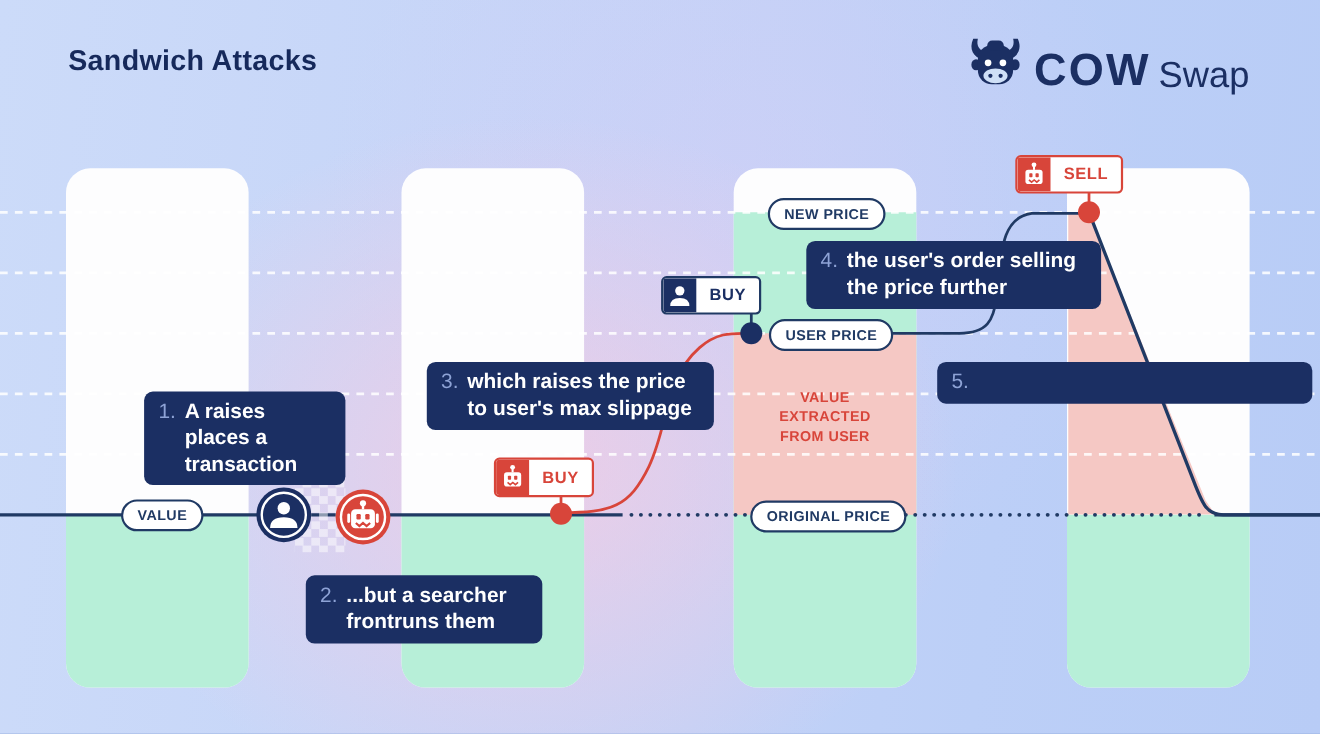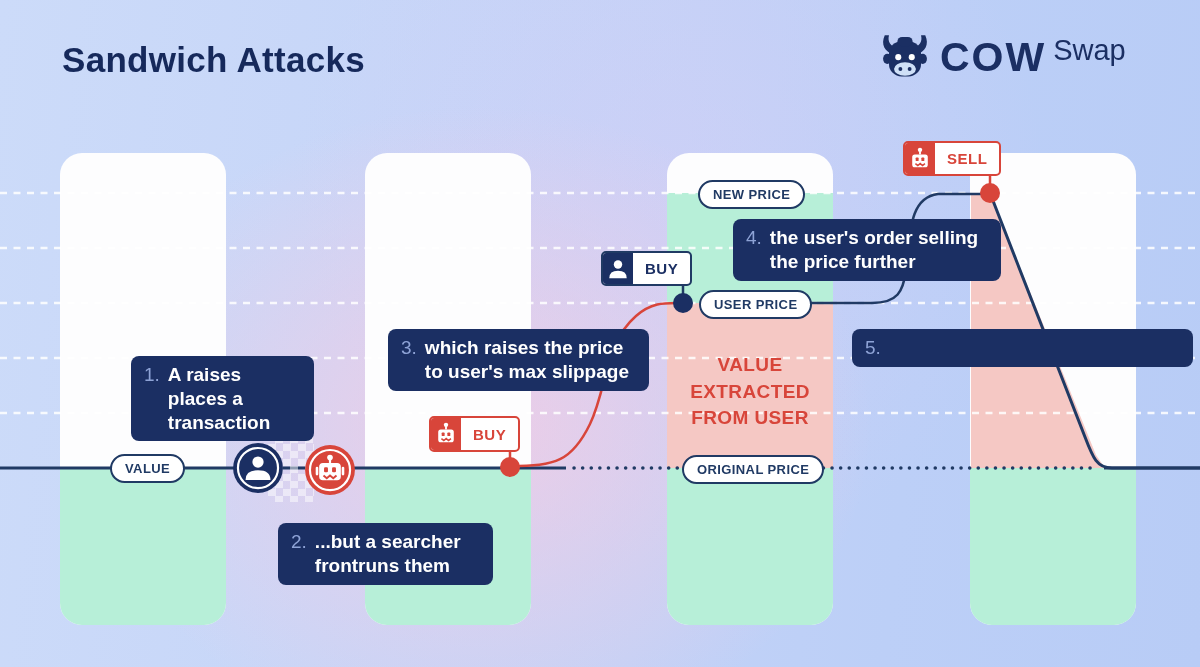--- a/index.html
+++ b/index.html
@@ -20,37 +20,37 @@
   svg.layer{position:absolute;left:0;top:0;}
   .checker{position:absolute;left:268px;top:436px;width:46px;height:66px;opacity:.55;
     background-image:conic-gradient(rgba(255,255,255,.9) 90deg,transparent 90deg 180deg,rgba(255,255,255,.9) 180deg 270deg,transparent 270deg);
     background-size:15px 15px;}
   .circle-icon{position:absolute;width:52px;height:52px;}
   .pill{position:absolute;background:#fff;border:2.5px solid #203a64;border-radius:20px;
     color:#203a64;font-size:13px;font-weight:700;letter-spacing:.4px;padding:5px 13px;white-space:nowrap;}
   .tag{position:absolute;display:flex;align-items:stretch;background:#fff;border-radius:5px;overflow:hidden;}
   .tag .sq{width:30px;display:flex;align-items:center;justify-content:center;}
   .tag .lbl{display:flex;align-items:center;padding:0 12px;font-size:15px;font-weight:700;letter-spacing:.5px;}
-  .tag.red{border:2px solid #d8453a;}
+  .tag.red{border:2px solid #d8453a;margin-left:20px;}
   .tag.red .sq{background:#d8453a;}
   .tag.red .lbl{color:#d8453a;}
   .tag.navy{border:2px solid #203a64;}
   .tag.navy .sq{background:#1b2f63;}
   .tag.navy .lbl{color:#1b2f63;}
   .step{position:absolute;background:#1b2f63;border-radius:8px;display:flex;gap:8px;
     padding:7px 13px;color:#fff;font-size:19px;font-weight:700;line-height:1.25;box-sizing:border-box;}
   .step .num{color:#8ea3d6;font-weight:500;flex:0 0 auto;}
   .step .txt{display:block;}
   .value-note{position:absolute;left:667px;top:352px;width:166px;text-align:center;
-    color:#d8453a;font-size:19px;font-weight:700;letter-spacing:.4px;line-height:1.4;}
+    color:#d8453a;font-size:13px;font-weight:700;letter-spacing:.4px;line-height:1.4;}
   .value-note span{display:inline-block;width:120px;}
-  .title{position:absolute;left:62px;top:40px;color:#16295b;font-size:35px;font-weight:700;letter-spacing:.3px;}
-  .logo{position:absolute;left:878px;top:34px;display:flex;align-items:flex-start;color:#1b2f63;}
+  .title{position:absolute;left:62px;top:40px;color:#16295b;font-size:26px;font-weight:700;letter-spacing:.3px;}
+  .logo{position:absolute;left:878px;top:34px;display:flex;align-items:flex-end;color:#1b2f63;}
   .logo .brand{font-size:41px;font-weight:700;letter-spacing:2px;margin-left:8px;}
-  .logo .suffix{font-size:29px;font-weight:400;margin-left:7px;}
+  .logo .suffix{font-size:33px;font-weight:400;margin-left:7px;}
 </style>
 </head>
 <body>
 
 <div class="canvas">
 
   <div class="col" style="left:60px"></div>
   <div class="col" style="left:365px"></div>
   <div class="col" style="left:667px"></div>
   <div class="col" style="left:970px"></div>

